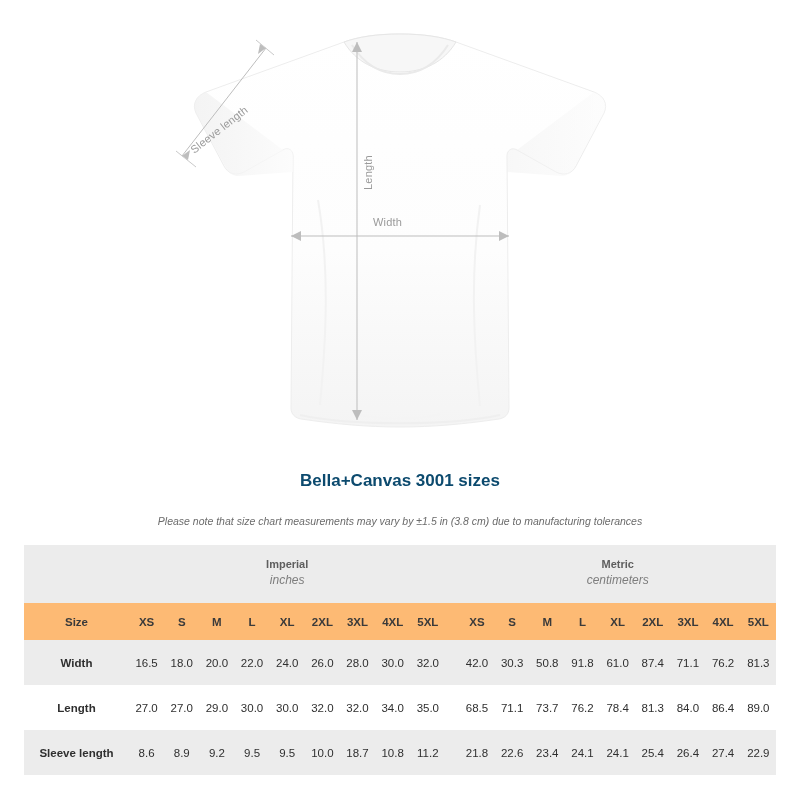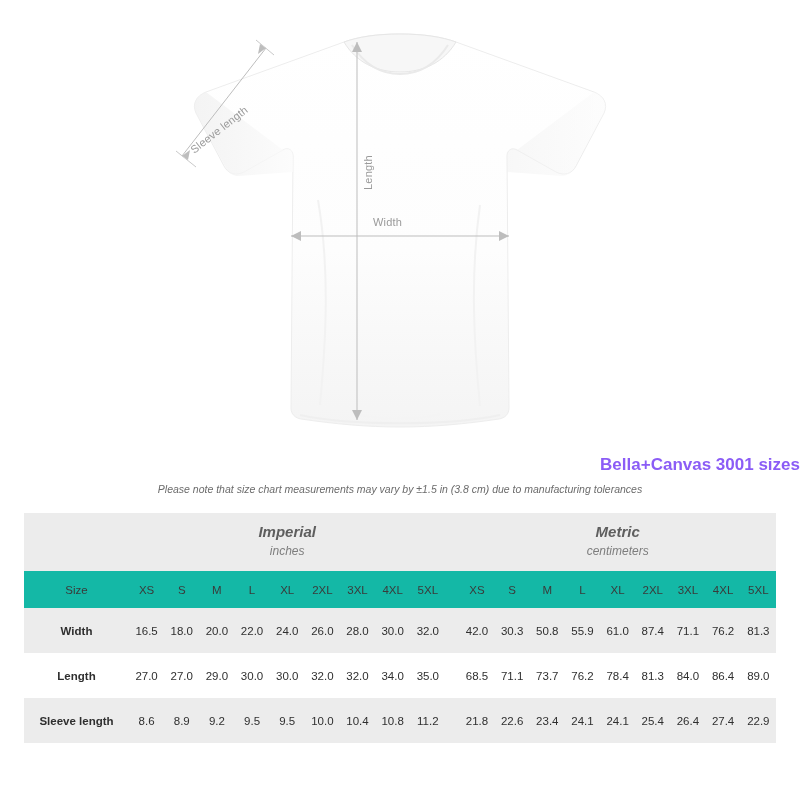--- a/index.html
+++ b/index.html
@@ -44,25 +44,25 @@
     transform: rotate(-90deg);
     transform-origin: left top;
   }
   .dim-label.sleeve {
     transform: rotate(-38deg);
     transform-origin: left top;
   }
 
   
   .chart-title {
-    text-align: right;
+    text-align: center;
     font-size: 17px;
     font-weight: bold;
-    color: #8b5cf6;
-    margin: 0;
+    color: #0c4a6e;
+    margin: 16px;
     padding: 0 0 2px 0;
   }
   .chart-note {
     text-align: center;
     font-size: 10.5px;
     font-style: italic;
     color: #6b6b6b;
     margin: 0;
     padding: 6px 0 0 0;
   }
@@ -82,37 +82,36 @@
     padding: 0;
     text-align: center;
     border: none;
   }
   .unit-row td {
     height: 58px;
     background: #ececec;
     vertical-align: middle;
   }
   .unit-name {
-    font-size: 15px;
-    font-style: italic;
+    font-size: 11px;
     font-weight: bold;
     color: #5e5e5e;
     line-height: 1.25;
   }
   .unit-sub {
     font-size: 12px;
     font-style: italic;
     color: #7d7d7d;
     line-height: 1.6;
   }
   .head-row td {
     height: 37px;
-    background: #14b8a6;
+    background: #fdba74;
     font-size: 11.5px;
-    font-weight: normal;
+    font-weight: bold;
     color: #3a3a3a;
     vertical-align: middle;
   }
   .body-row td {
     height: 45px;
     vertical-align: middle;
     font-size: 11.5px;
     color: #2f2f2f;
   }
   .body-row.shade td {
@@ -266,21 +265,21 @@
           <td>22.0</td>
           <td>24.0</td>
           <td>26.0</td>
           <td>28.0</td>
           <td>30.0</td>
           <td>32.0</td>
           <td></td>
           <td>42.0</td>
           <td>30.3</td>
           <td>50.8</td>
-          <td>55.9</td>
+          <td>91.8</td>
           <td>61.0</td>
           <td>87.4</td>
           <td>71.1</td>
           <td>76.2</td>
           <td>81.3</td>
         </tr>
 
         <tr class="body-row plain">
           <td class="row-label">Length</td>
           <td>27.0</td>
@@ -305,21 +304,21 @@
         </tr>
 
         <tr class="body-row shade">
           <td class="row-label">Sleeve length</td>
           <td>8.6</td>
           <td>8.9</td>
           <td>9.2</td>
           <td>9.5</td>
           <td>9.5</td>
           <td>10.0</td>
-          <td>10.4</td>
+          <td>18.7</td>
           <td>10.8</td>
           <td>11.2</td>
           <td></td>
           <td>21.8</td>
           <td>22.6</td>
           <td>23.4</td>
           <td>24.1</td>
           <td>24.1</td>
           <td>25.4</td>
           <td>26.4</td>

